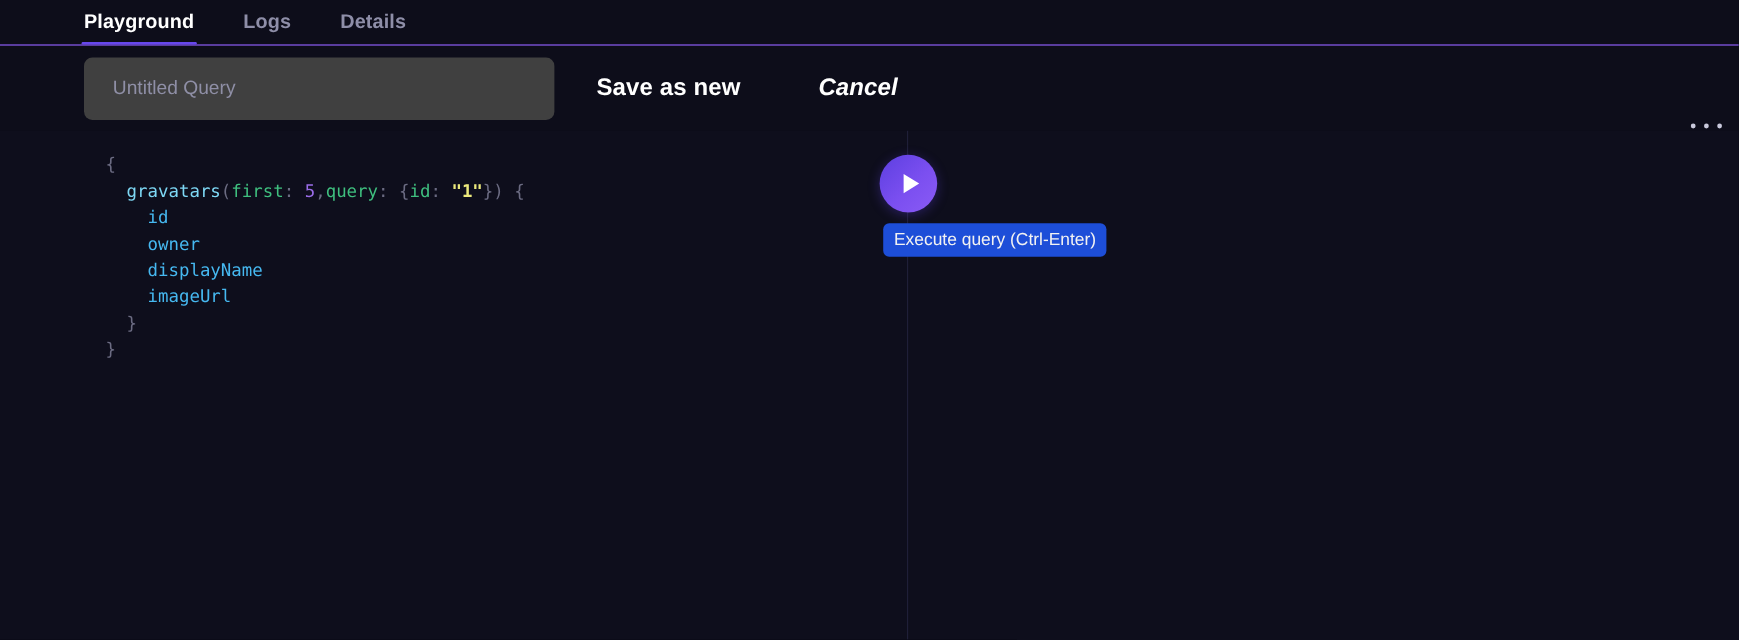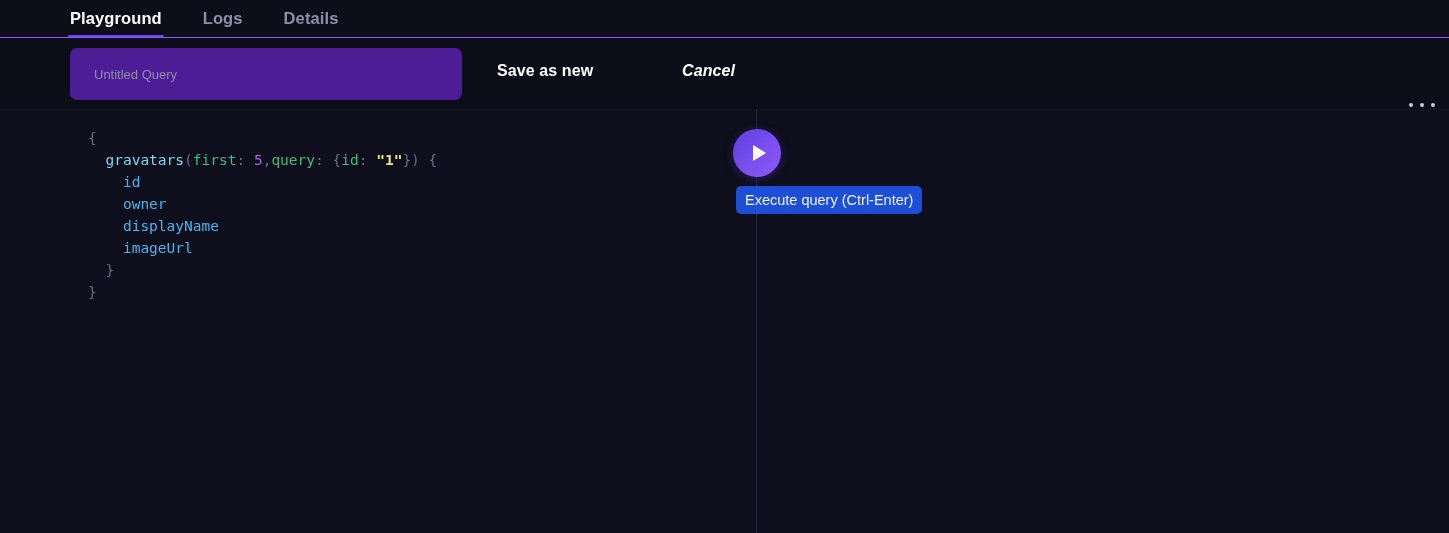--- a/index.html
+++ b/index.html
@@ -59,39 +59,39 @@
     top: 38px; left: 0;
     width: 1449px;
     height: 71px;
   }
   .query-name-input {
     position: absolute;
     left: 70px;
     top: 10px;
     width: 392px;
     height: 52px;
-    background: #4c1d95;
+    background: #404040;
     border: none;
     border-radius: 7px;
     color: #8f8fa6;
     font-family: "Liberation Sans", sans-serif;
-    font-size: 13px;
+    font-size: 16px;
     padding: 10px 24px;
     outline: none;
   }
   .query-name-input::placeholder { color: #8f8fa6; opacity: 1; }
 
   .tb-btn {
     position: absolute;
     top: 24px;
     background: none;
     border: none;
     color: #ffffff;
     font-family: "Liberation Sans", sans-serif;
-    font-size: 16px;
+    font-size: 20px;
     font-weight: bold;
     letter-spacing: 0.1px;
     cursor: pointer;
     padding: 0;
     white-space: nowrap;
   }
   .tb-save { left: 497px; }
   .tb-cancel { left: 682px; font-style: italic; }
 
   .more-btn {

